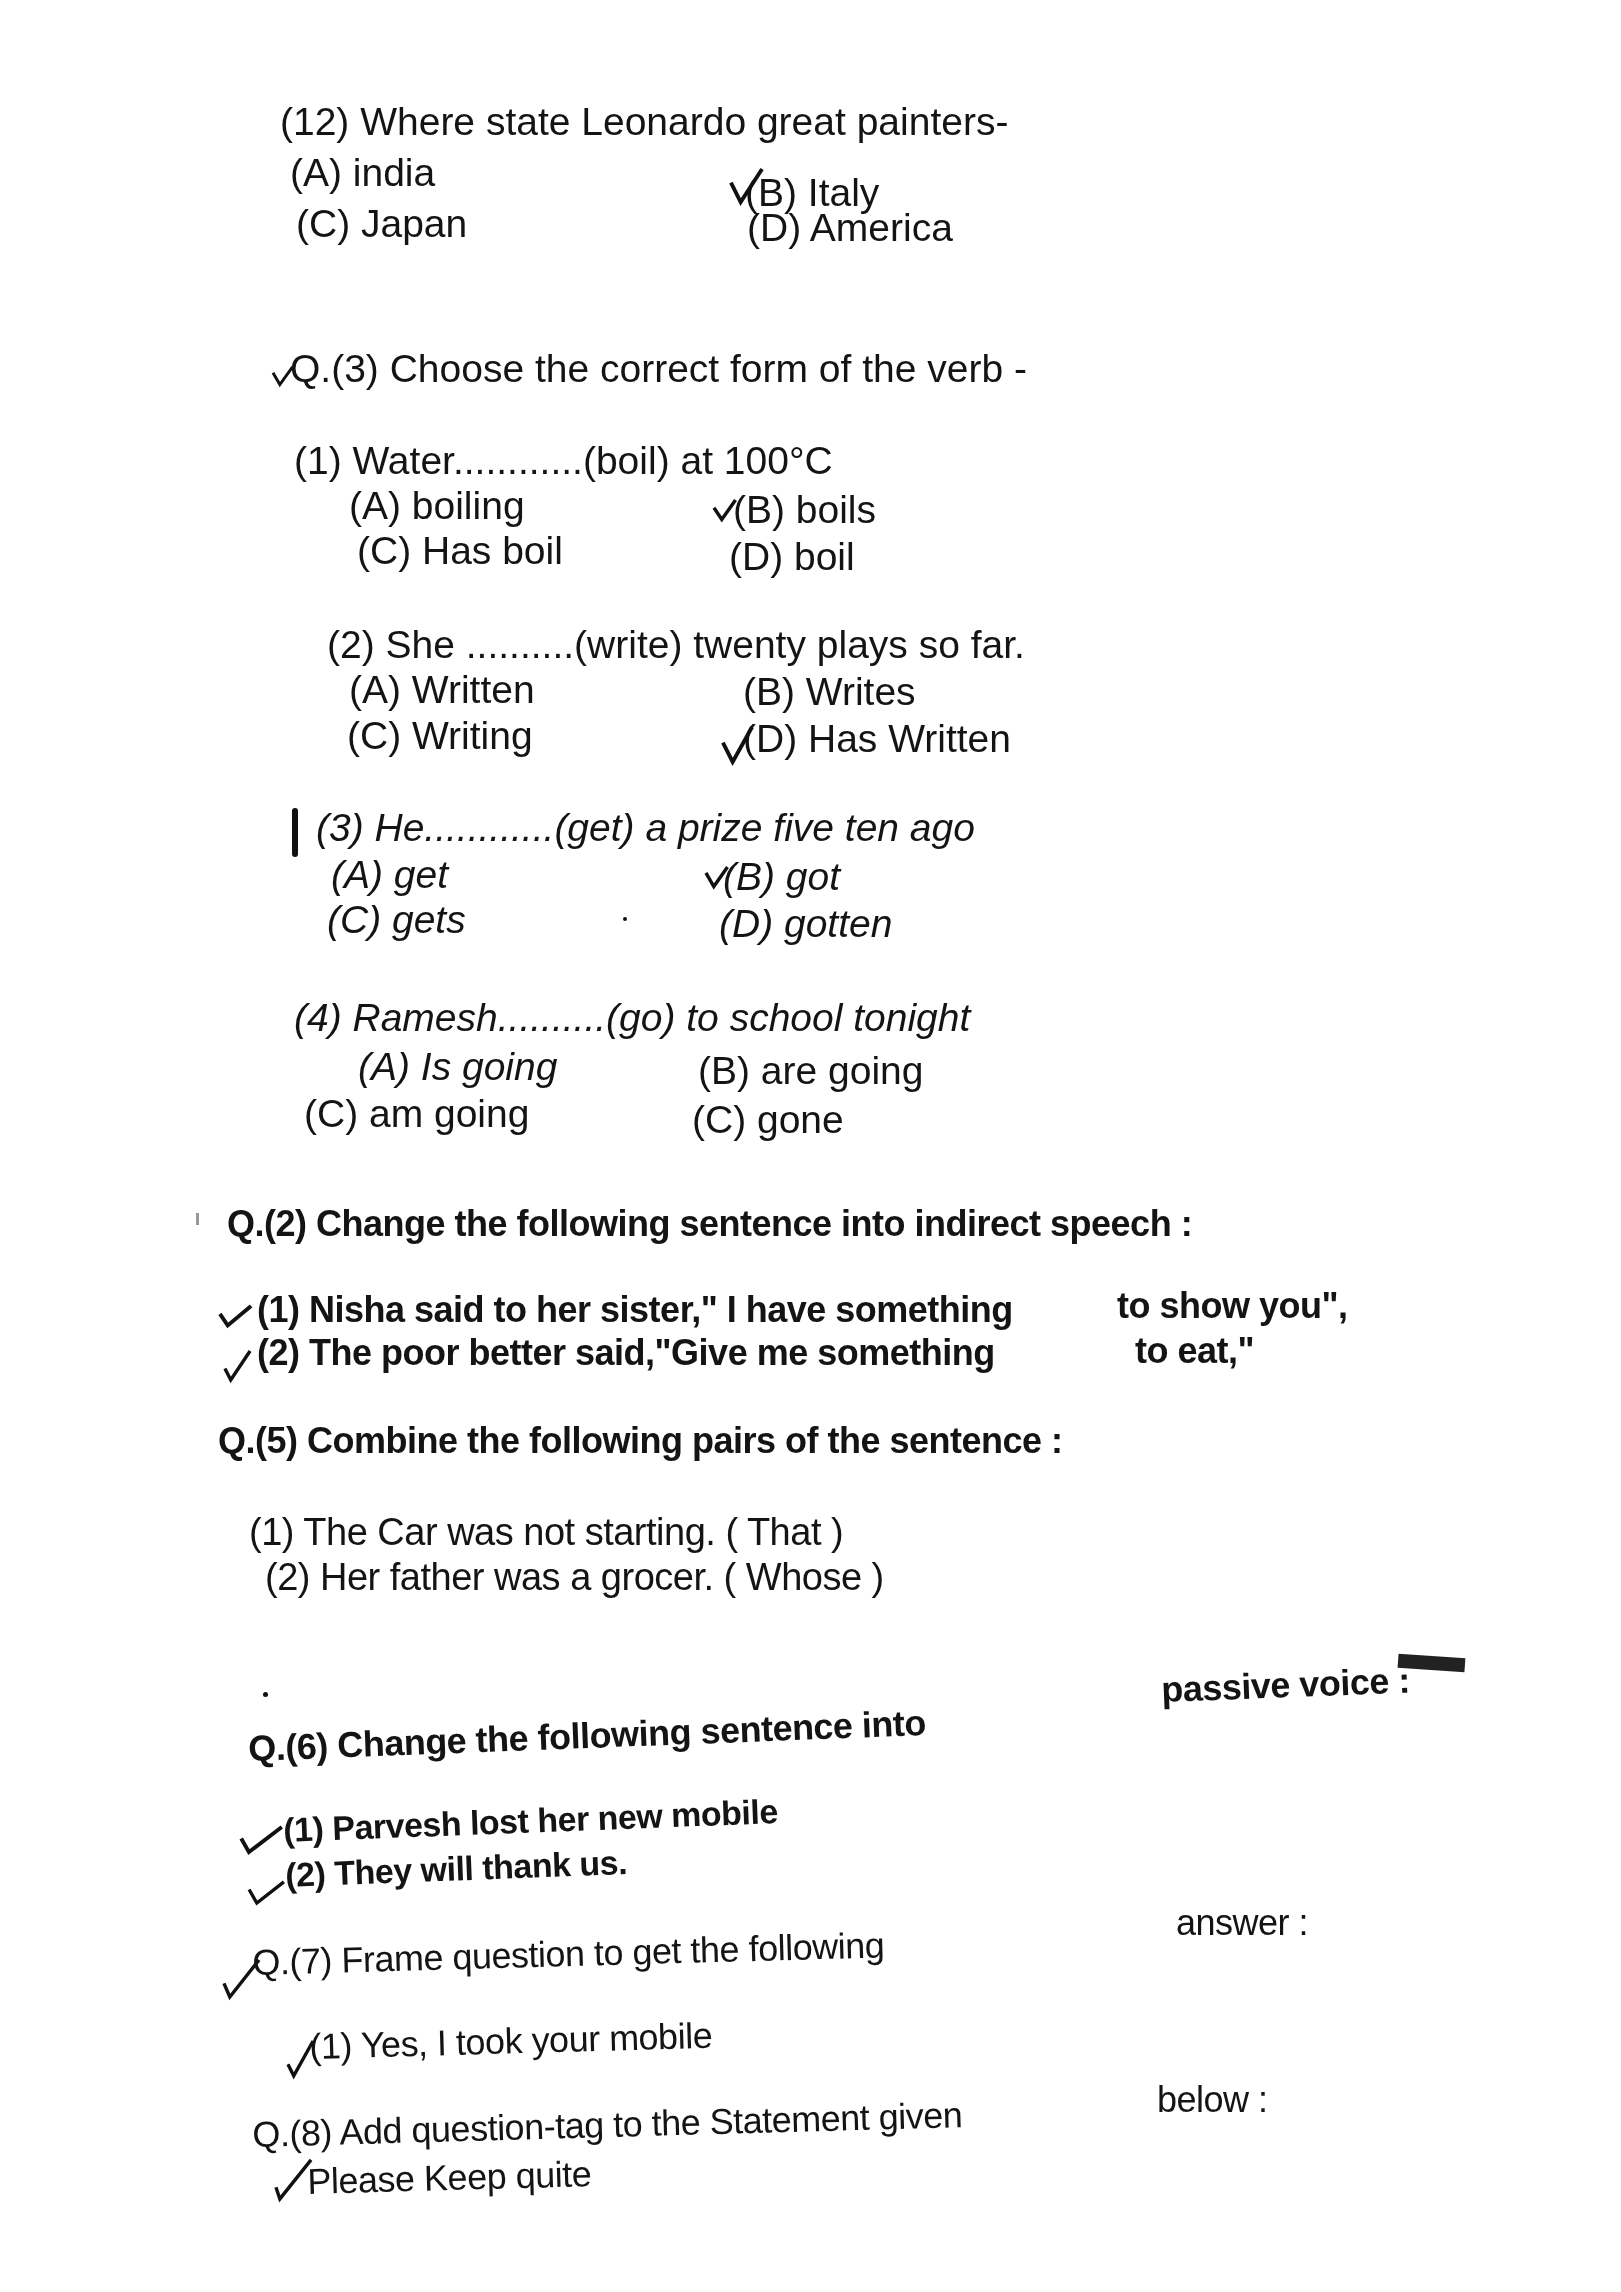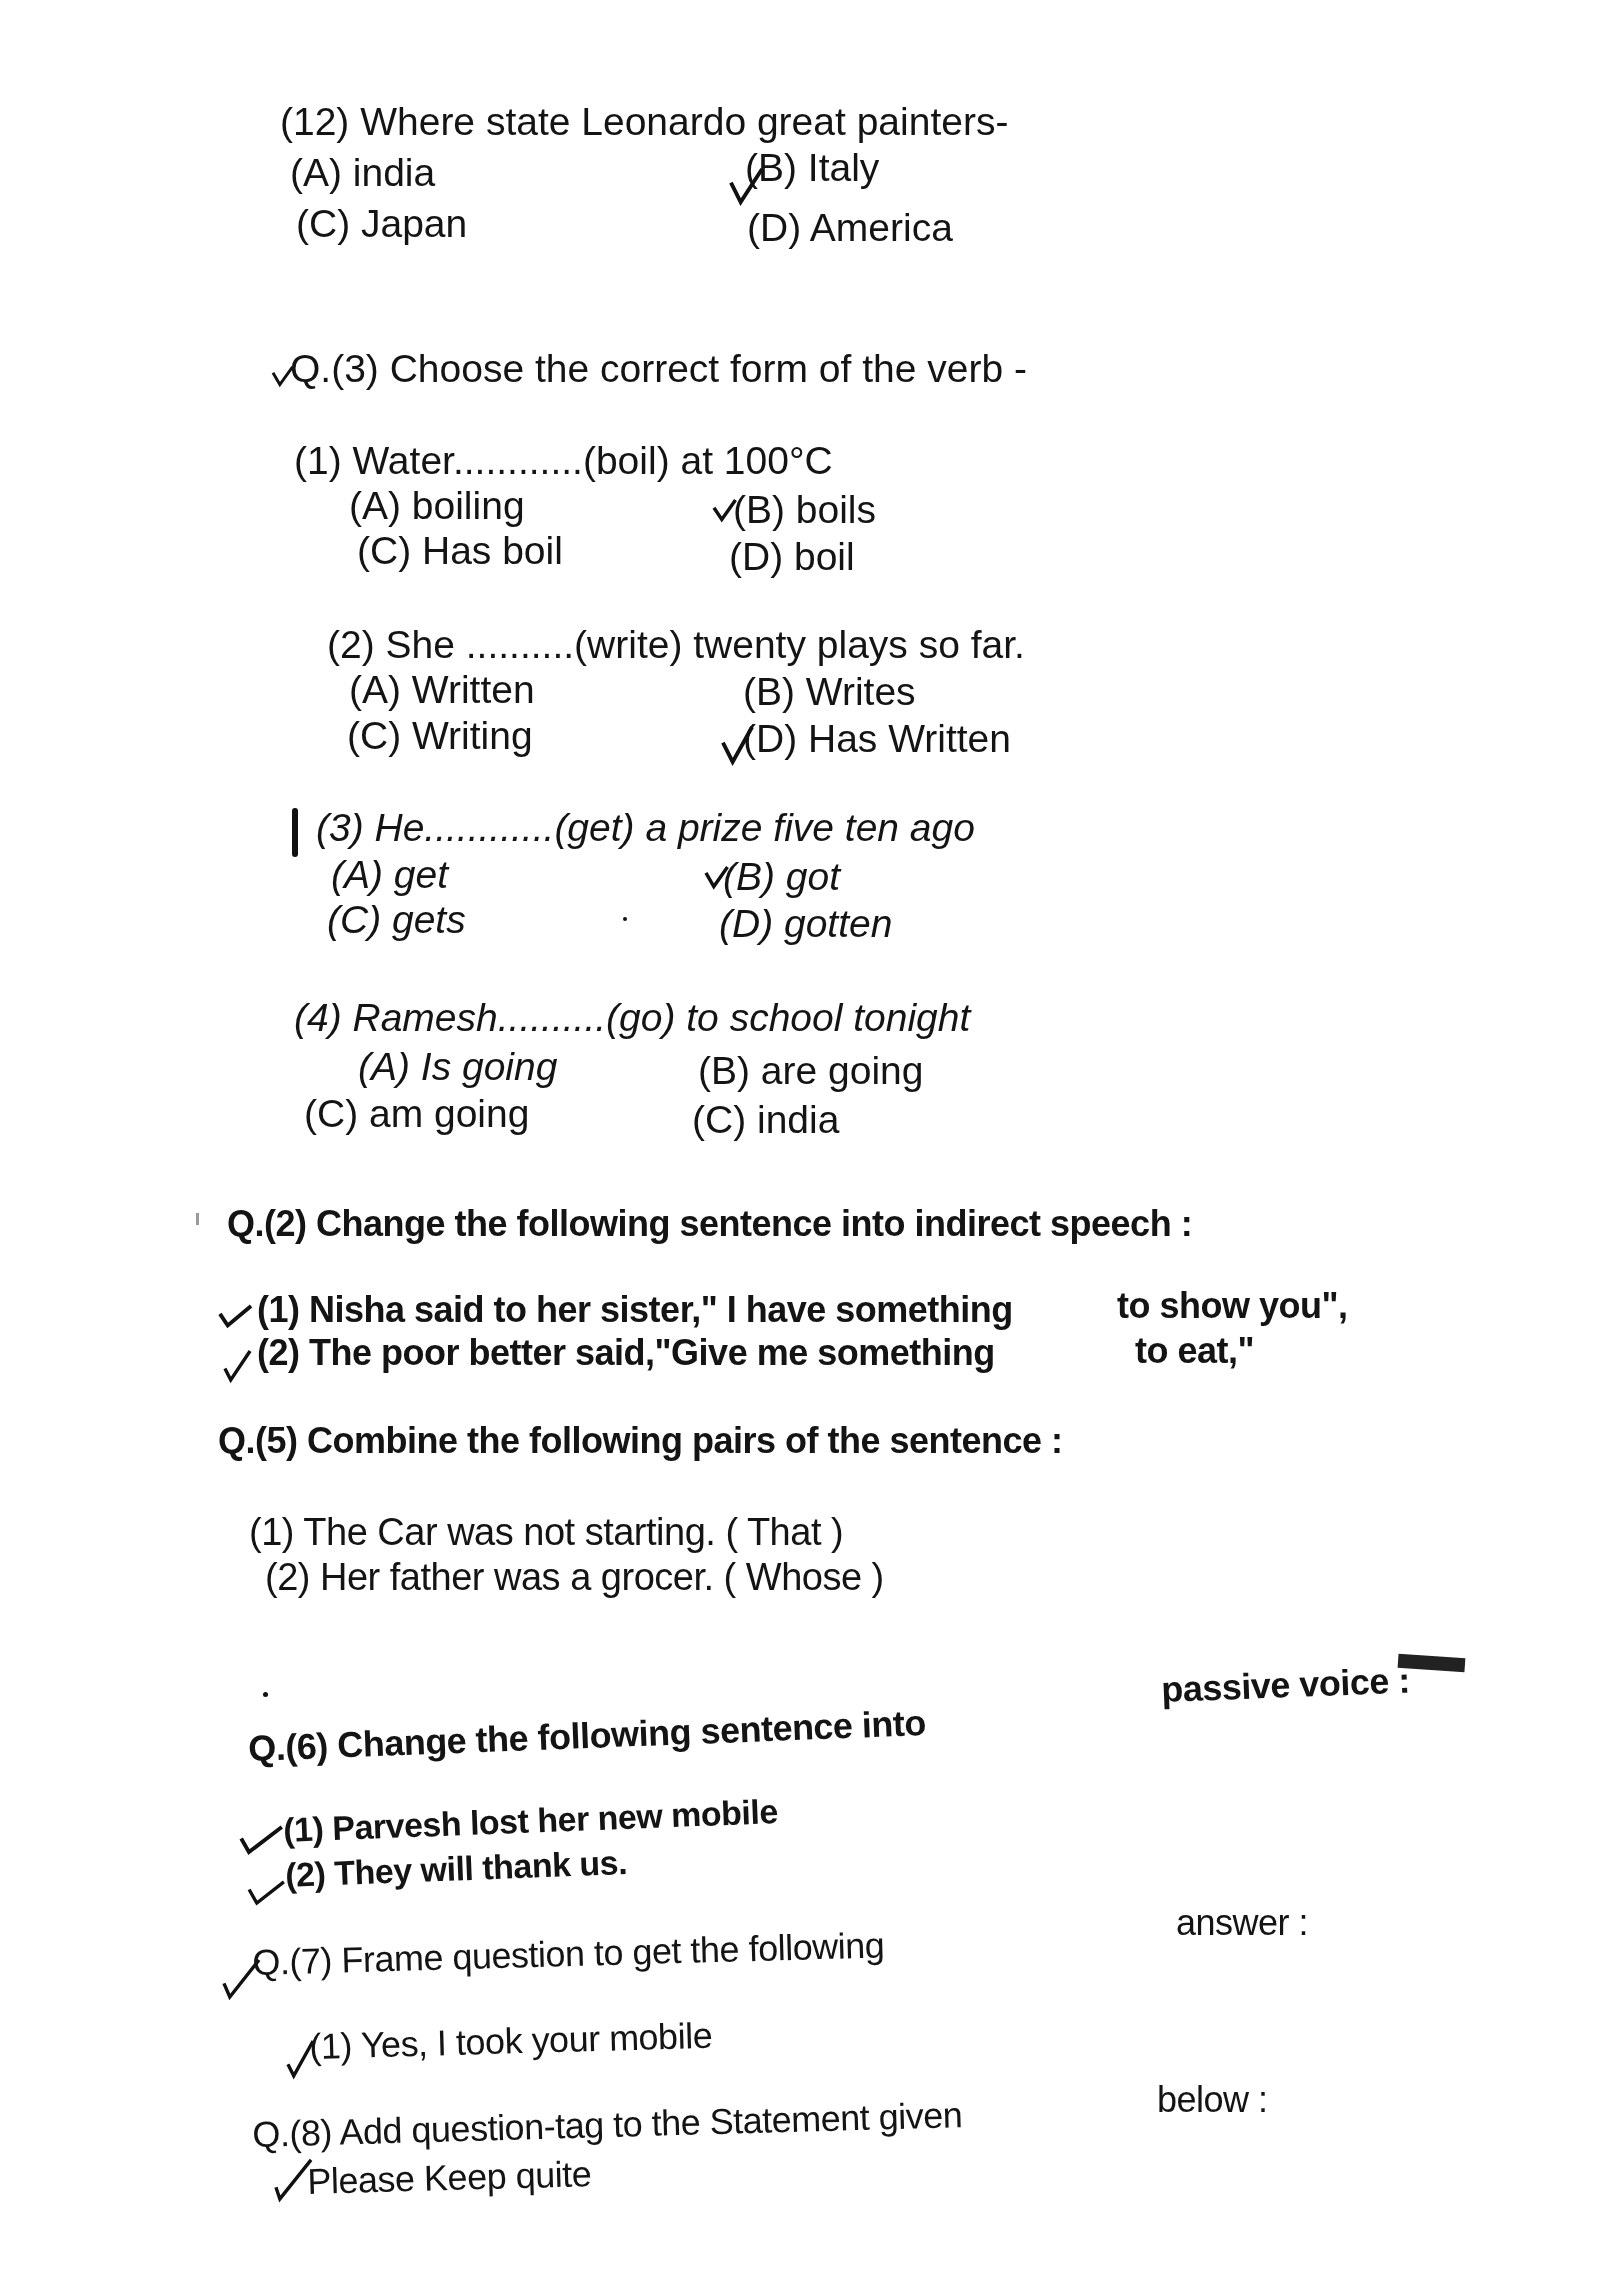--- a/index.html
+++ b/index.html
@@ -14,21 +14,21 @@
   .tick svg { width: 100%; height: 100%; overflow: visible; }
   .mark { position: absolute; background: #111; }
   .rot-a { transform-origin: left bottom; transform: rotate(-2.2deg); }
   .rot-b { transform-origin: left bottom; transform: rotate(-1.6deg); }
 </style>
 </head>
 <body>
 
 <div class="t n" style="left:260px;top:102px;margin-left:20px;">(12) Where state Leonardo great painters-</div>
 <div class="t n" style="left:290px;top:153px;">(A) india</div>
-<div class="t n" style="left:745px;top:148px;">(B) Italy</div>
+<div class="t n" style="left:745px;top:173px;">(B) Italy</div>
 <div class="t n" style="left:296px;top:204px;">(C) Japan</div>
 <div class="t n" style="left:747px;top:208px;">(D) America</div>
 <div class="tick" style="left:729px;top:165px;width:35px;height:39px;">
   <svg viewBox="0 0 36 40">
       <path d="M2 18 L12 38 L34 4" stroke="#111" stroke-width="4" fill="none"></path>
     </svg>
 </div>
 
 <div class="tick" style="left:271px;top:363px;width:21.6px;height:23.5px;">
   <svg viewBox="0 0 22 24">
@@ -69,21 +69,21 @@
   <svg viewBox="0 0 24 26">
       <path d="M2 10 L10 24 L24 4" stroke="#111" stroke-width="3.5" fill="none"></path>
     </svg>
 </div>
 <div class="mark" style="left:623px;top:917px;width:3.9px;height:3.9px;border-radius:2px;"></div>
 
 <div class="t n" style="left:294px;top:998px;font-style:italic;">(4) Ramesh..........(go) to school tonight</div>
 <div class="t n" style="left:310px;top:1047px;font-style:italic;margin-left:48px;">(A) Is going</div>
 <div class="t n" style="left:698px;top:1051px;">(B) are going</div>
 <div class="t n" style="left:304px;top:1094px;">(C) am going</div>
-<div class="t n" style="left:692px;top:1100px;">(C) india</div>
+<div class="t n" style="left:692px;top:1100px;">(C) gone</div>
 
 <div class="mark" style="left:196px;top:1213px;width:2.9px;height:11.8px;background:#999;"></div>
 <div class="t b" style="left:227px;top:1206px;">Q.(2) Change the following sentence into indirect speech :</div>
 <div class="tick" style="left:218px;top:1304px;width:35px;height:23.5px;">
   <svg viewBox="0 0 36 24">
       <path d="M2 10 L10 22 L34 2" stroke="#111" stroke-width="4" fill="none"></path>
     </svg>
 </div>
 <div class="t b" style="left:257px;top:1292px;">(1) Nisha said to her sister," I have something</div>
 <div class="t b" style="left:1117px;top:1288px;">to show you",</div>

